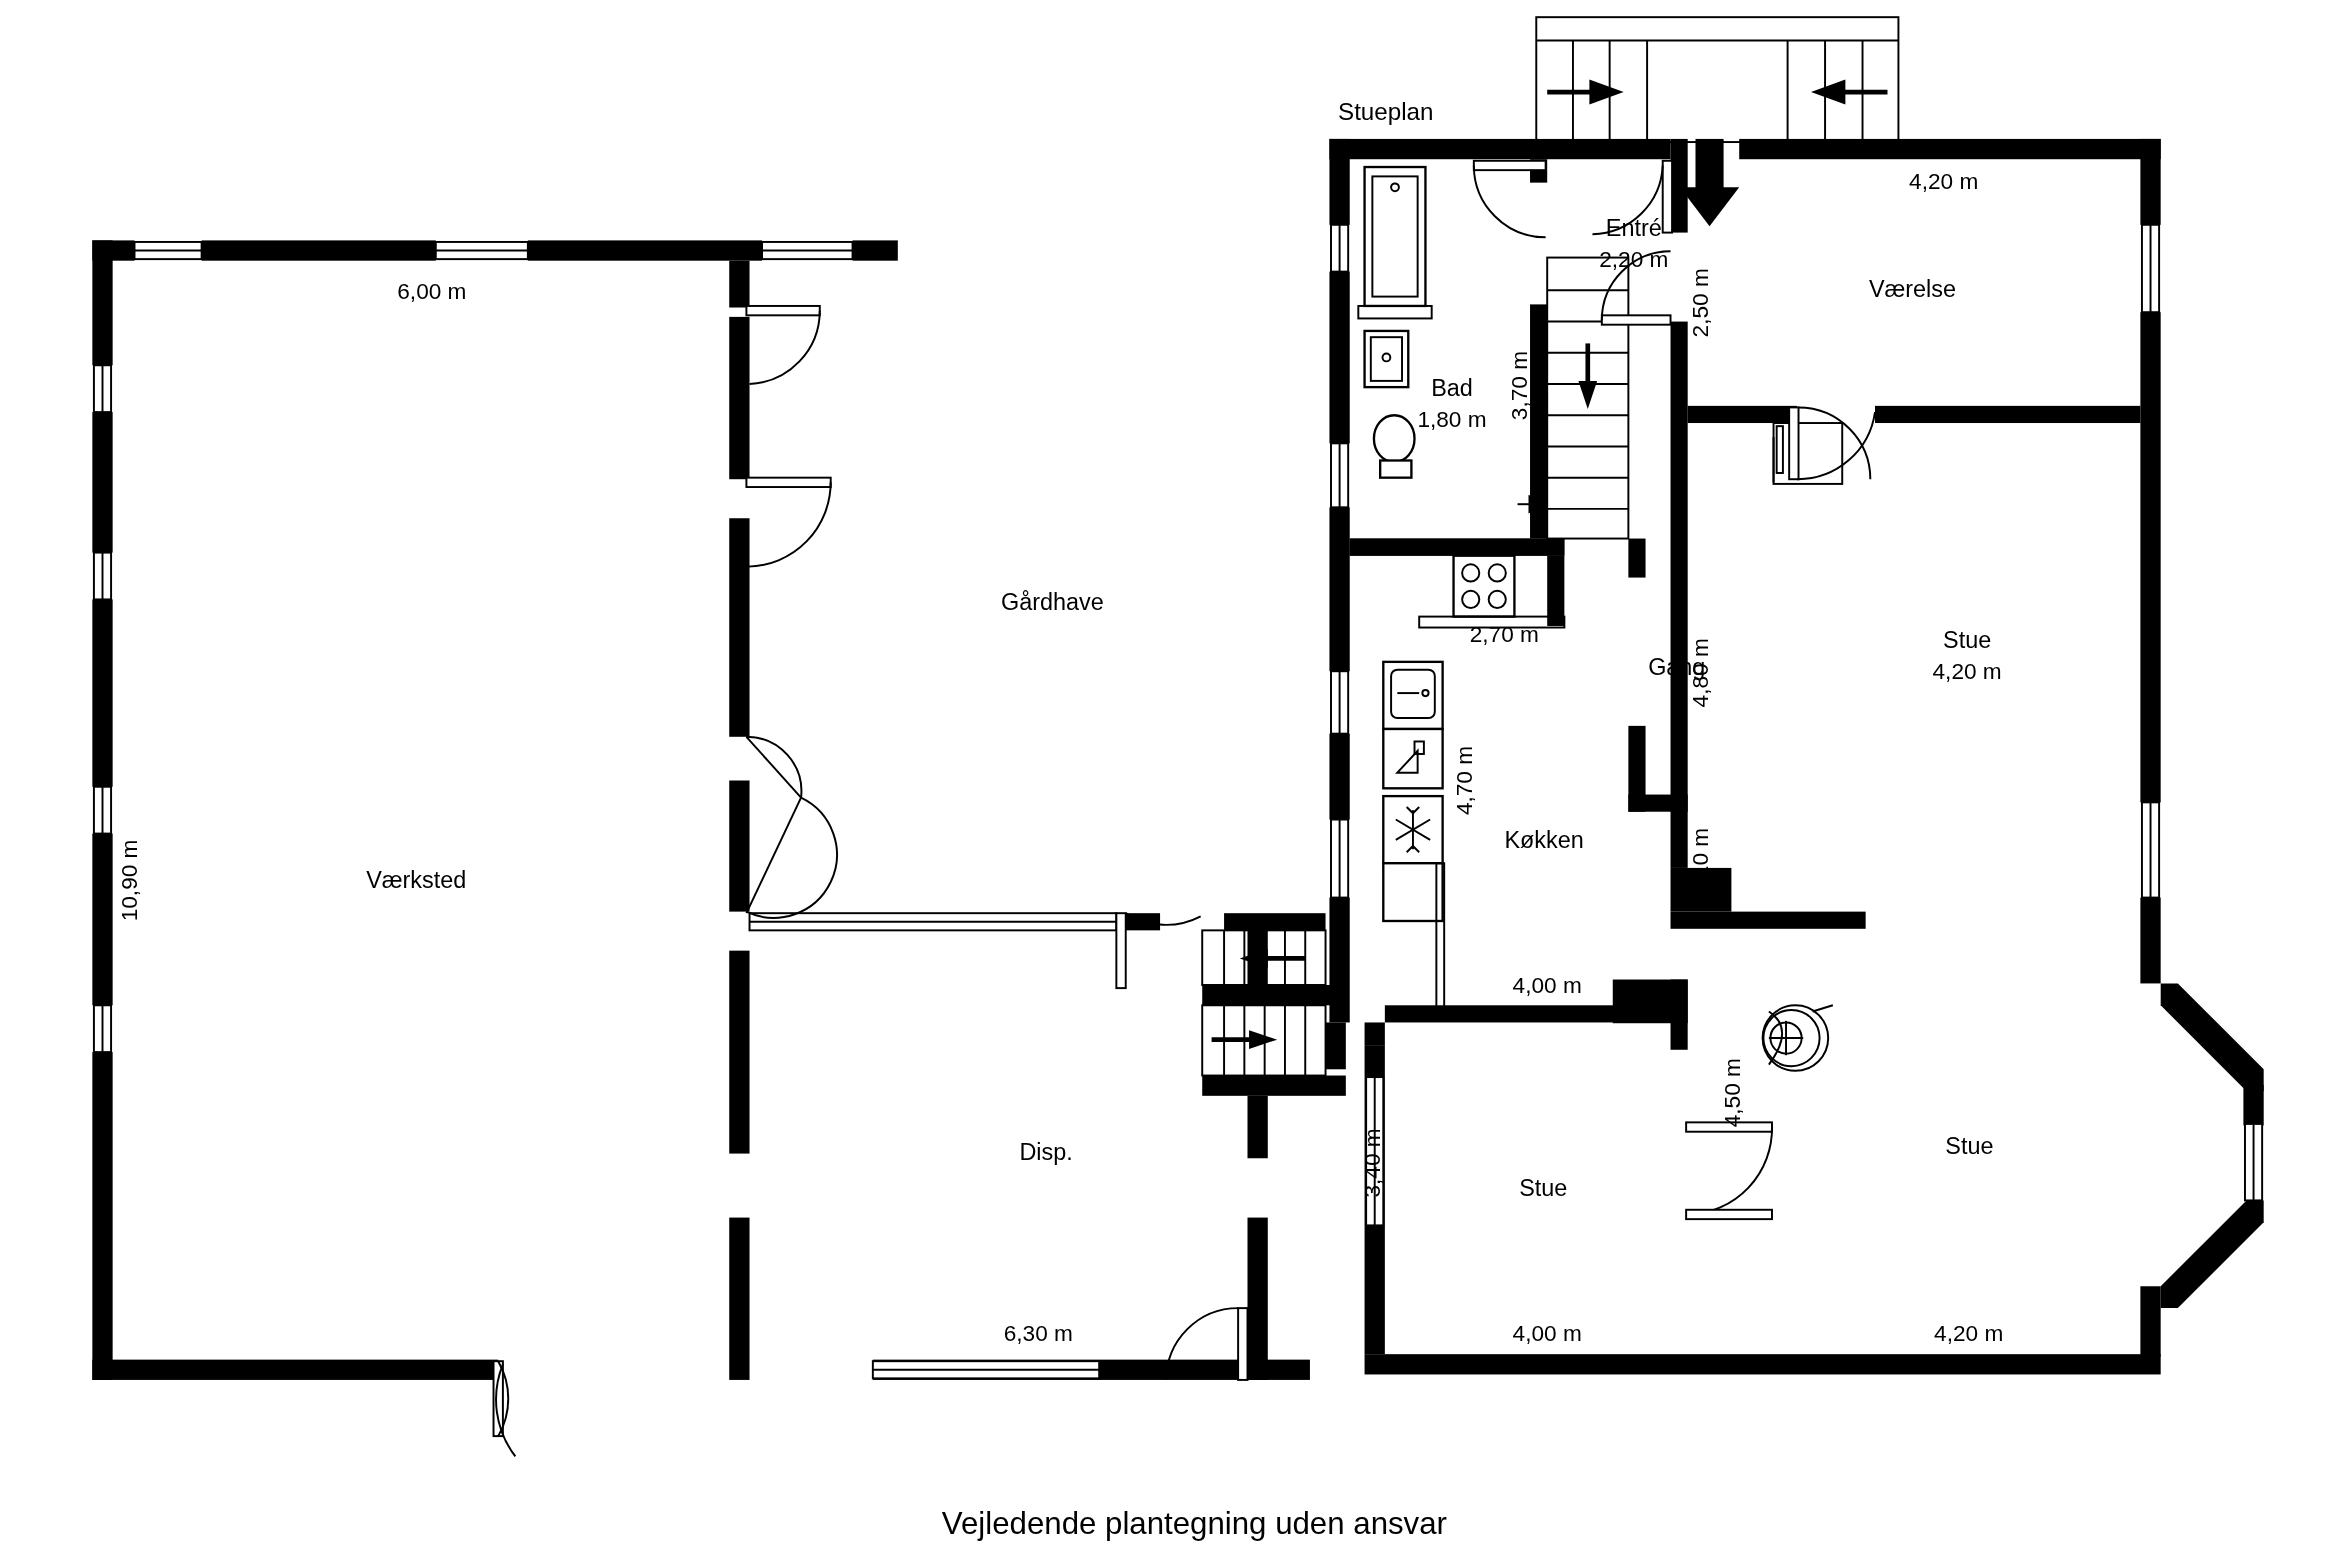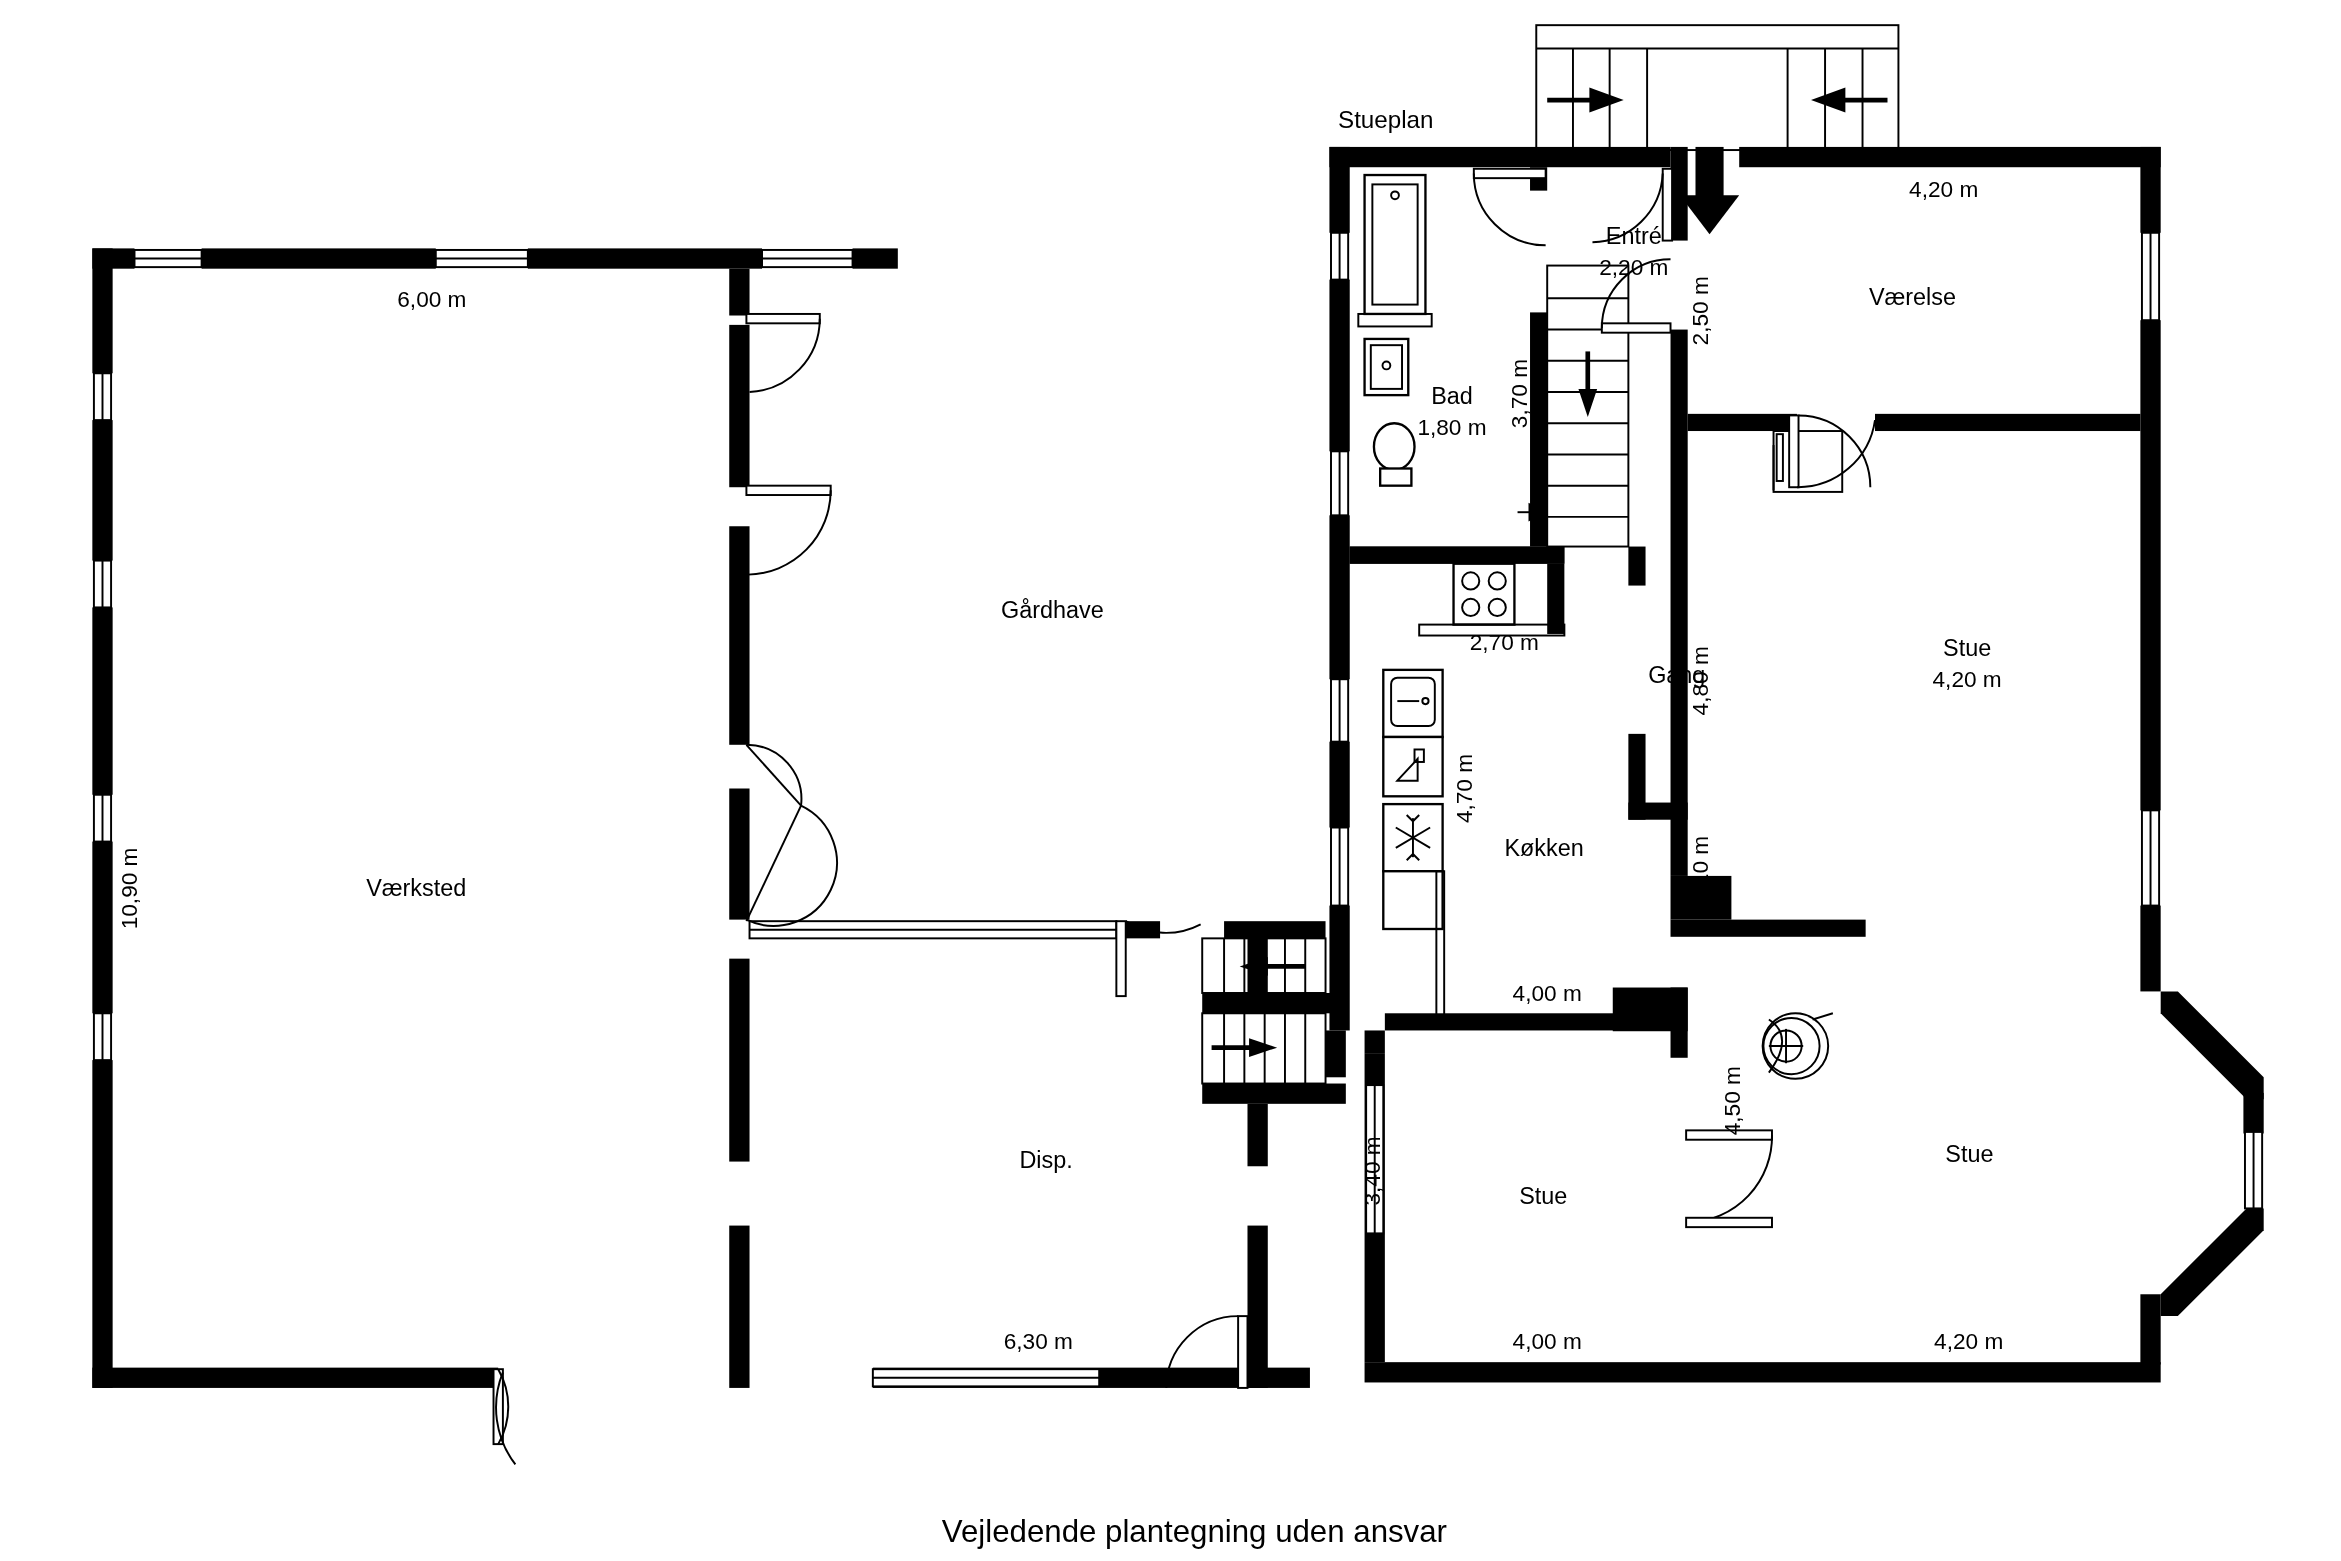--- a/index.html
+++ b/index.html
@@ -10,21 +10,20 @@
   body {
     width: 2342px;
     height: 1561px;
     font-family: "Liberation Sans", sans-serif;
     position: relative;
     overflow: hidden;
   }
   #plan-root {
     position: absolute;
     inset: 0;
-    margin-top: 8px;
   }
   svg.floorplan {
     display: block;
     width: 2342px;
     height: 1561px;
   }
   .wall      { fill: #000000; stroke: none; }
   .thinline2 { fill: none; stroke: #000000; stroke-width: 2.5; }
   .fixture   { fill: #ffffff; stroke: #000000; stroke-width: 3; }
   .fixture-thin { fill: none; stroke: #000000; stroke-width: 2.5; }

